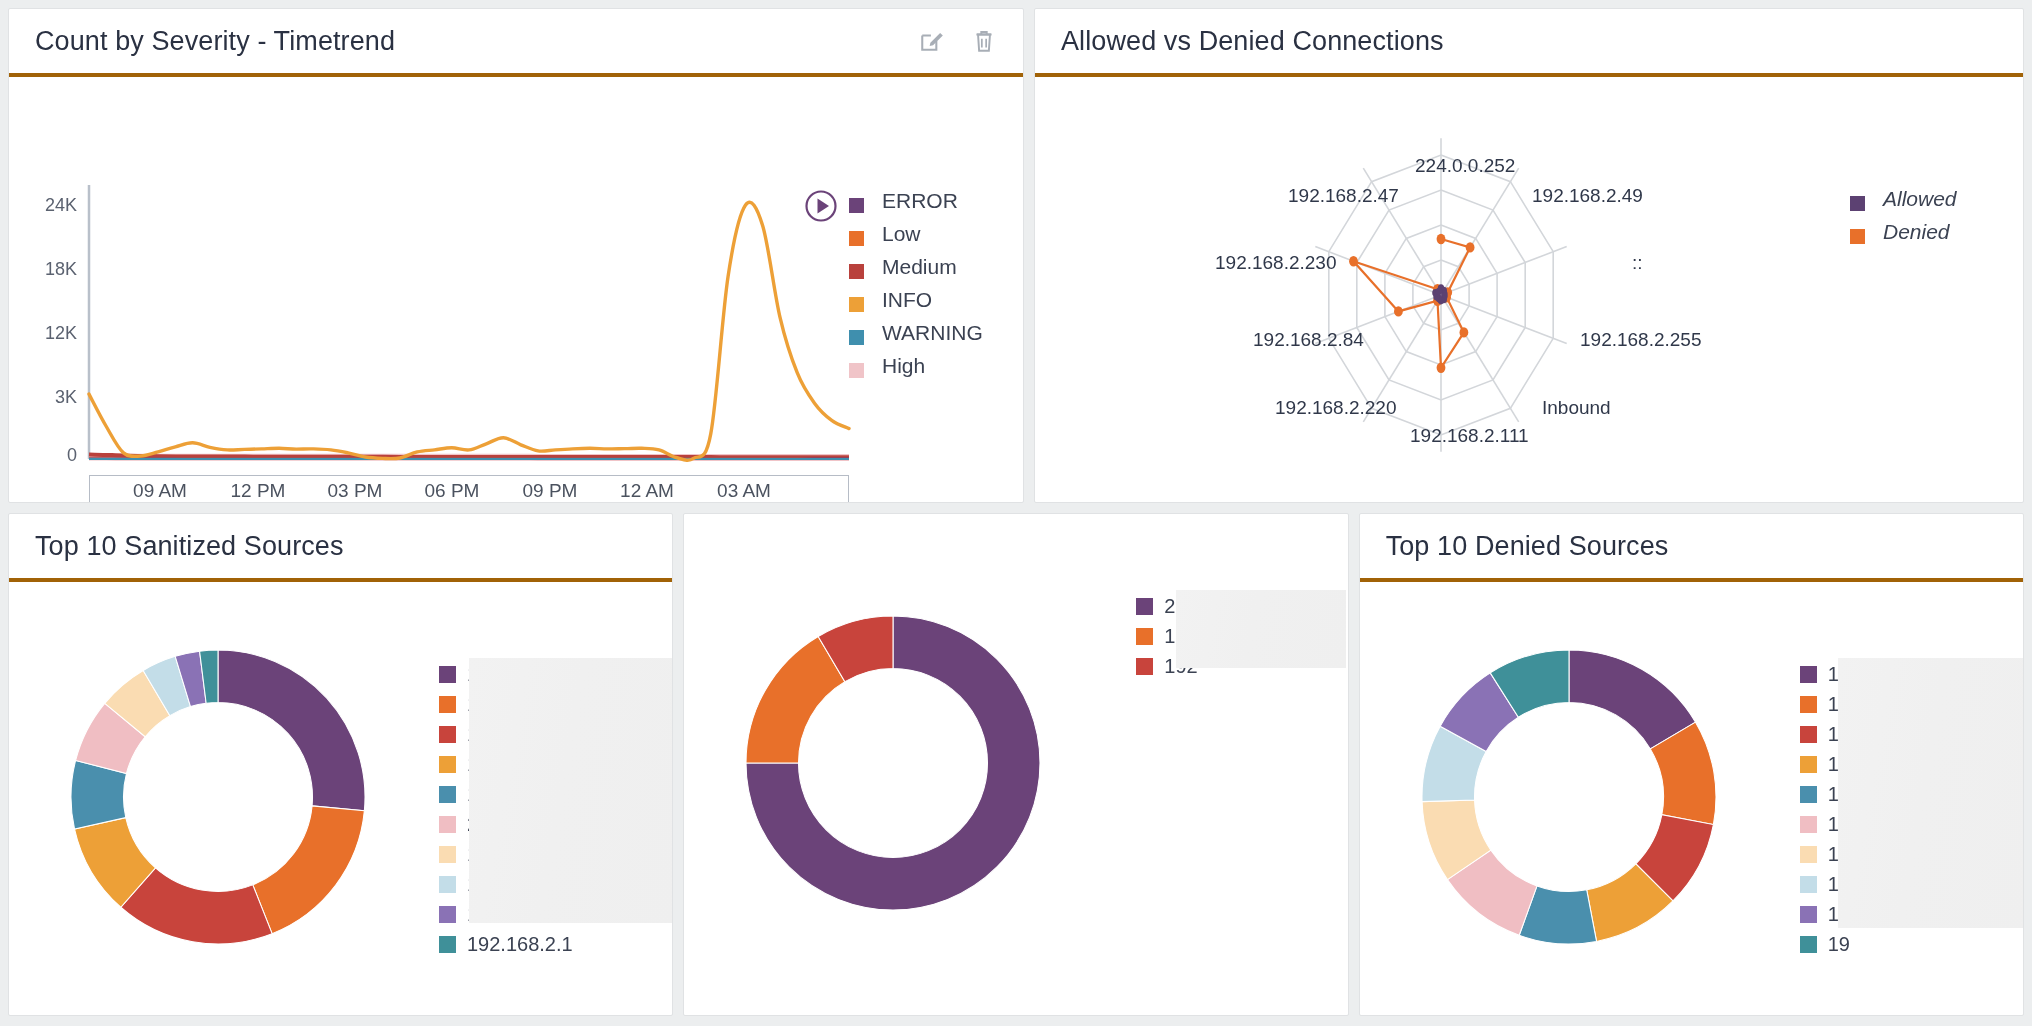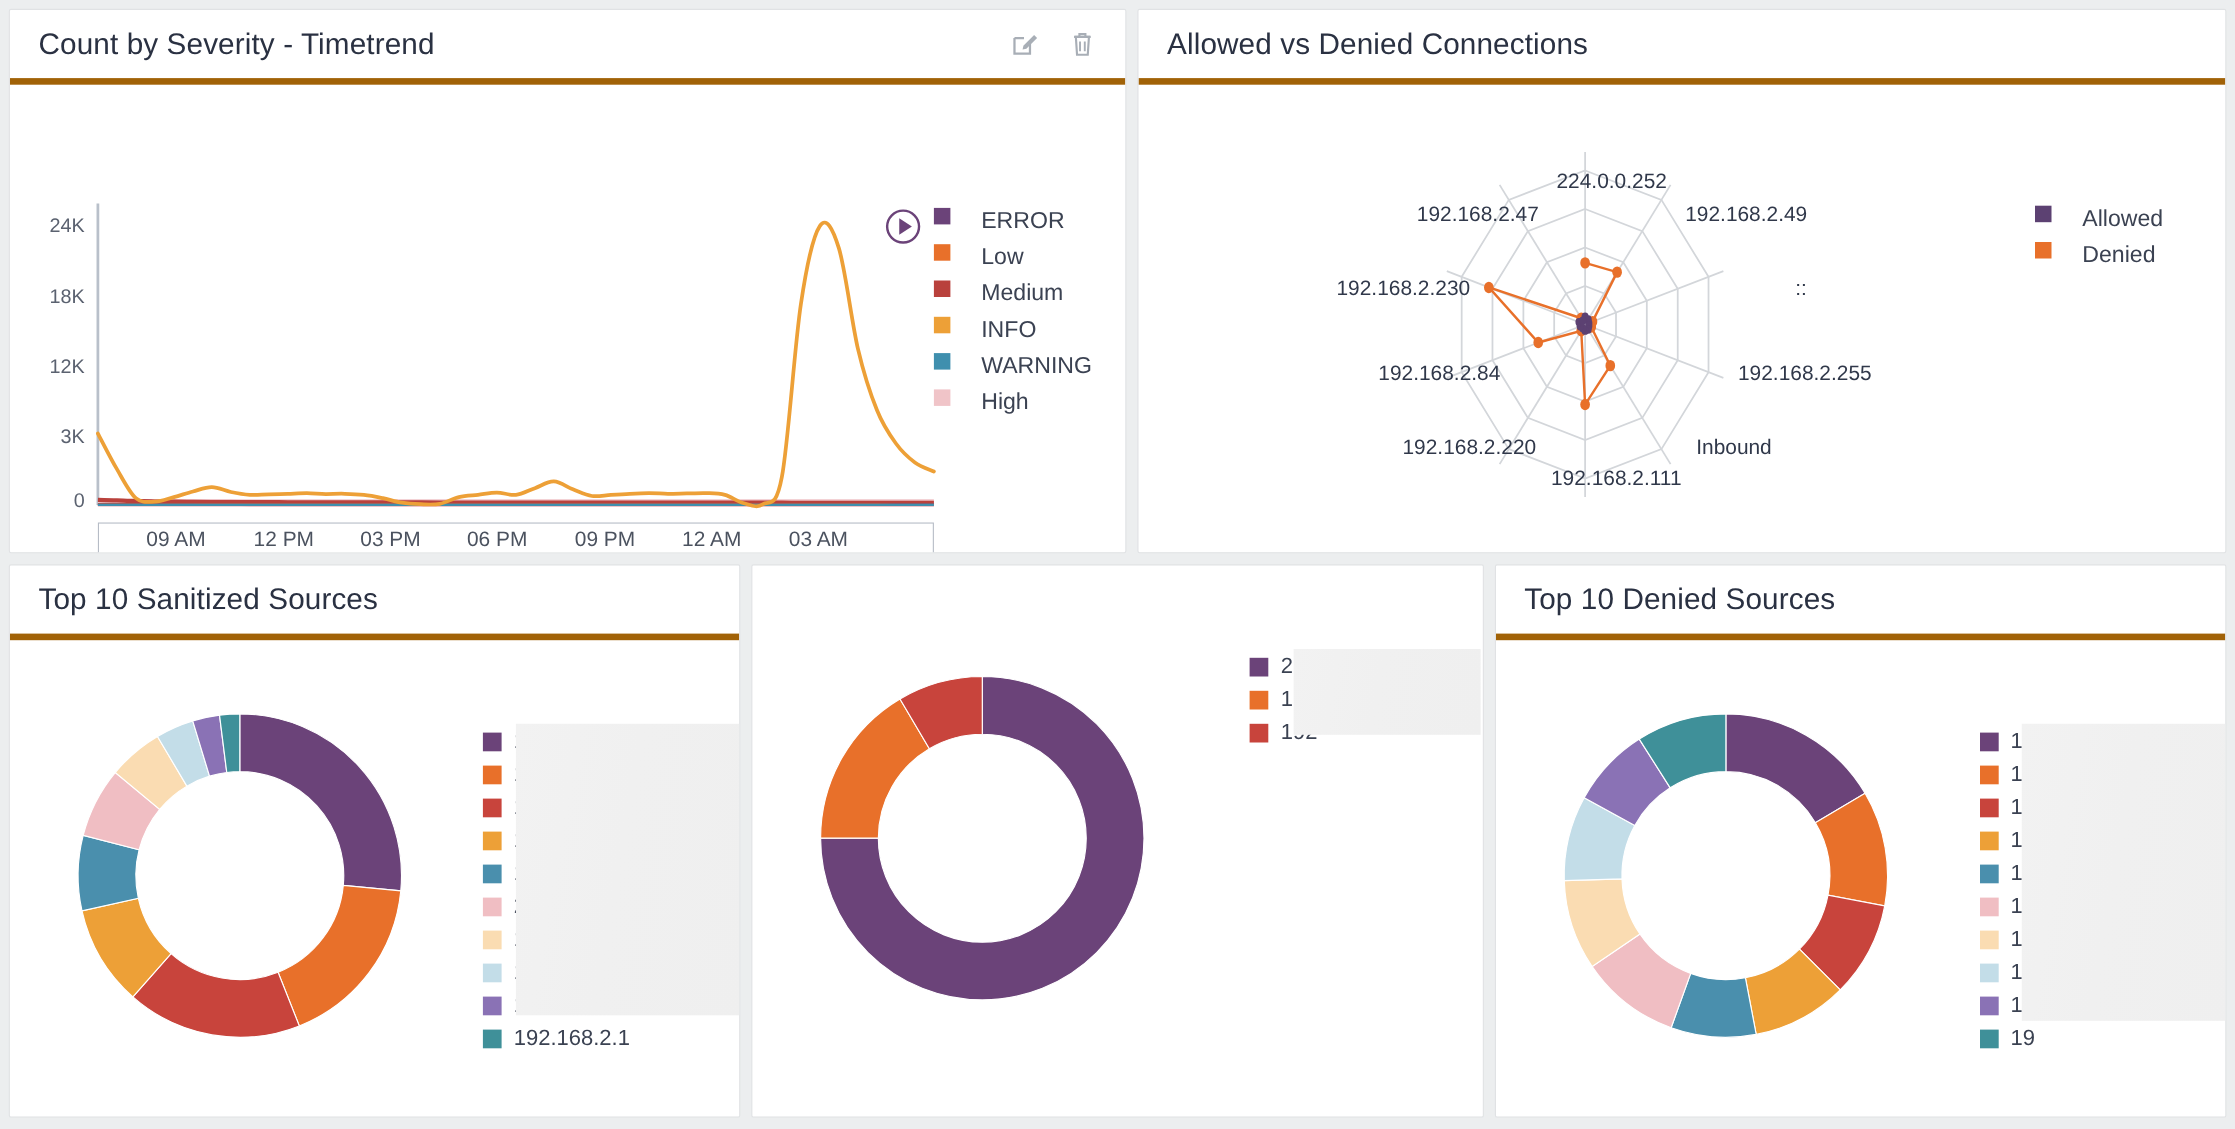--- a/index.html
+++ b/index.html
@@ -17,53 +17,53 @@
     background: #ffffff;
     border: 1px solid #e0e2e4;
     border-radius: 2px;
     display: flex; flex-direction: column;
     overflow: hidden;
   }
   .panel-head {
     height: 68px; min-height: 68px;
     display: flex; align-items: center; justify-content: space-between;
     padding: 0 26px;
-    border-bottom: 6px solid #a16207;
+    border-bottom: 4px solid #a16207;
   }
   .panel-title {
     font-size: 27px; font-weight: 400; color: #2a3142;
     letter-spacing: .1px; white-space: nowrap;
   }
   .head-icons { display: flex; align-items: center; gap: 26px; }
   .icon-btn { width: 26px; height: 26px; cursor: pointer; display: block; }
   .panel-body { flex: 1; position: relative; }
 
   
   .lc-wrap { position: absolute; inset: 0; padding-left: 12px; }
   .lc-legend {
     position: absolute; left: 840px; top: 112px;
     display: flex; flex-direction: column; gap: 9px;
   }
-  .lg-item { display: flex; align-items: flex-start; gap: 28px; }
+  .lg-item { display: flex; align-items: flex-end; gap: 18px; }
   .lg-sw { width: 15px; height: 15px; flex: none; }
   .lg-tx { font-size: 21px; color: #3b4252; white-space: nowrap; }
   .play-btn {
     position: absolute; left: 795px; top: 112px;
     width: 34px; height: 34px; cursor: pointer;
   }
   .ax-y { position: absolute; font-size: 18px; color: #5b6270; text-align: right; width: 60px; }
   .slider-box {
     position: absolute; left: 80px; top: 398px; width: 760px; height: 34px;
     border: 1.5px solid #b6bcc6; background: #fff; cursor: pointer;
   }
   .xt { position: absolute; top: 403px; font-size: 19px; color: #4b525f; text-align: center; width: 110px; }
 
   
   .rd-wrap { position: absolute; inset: 0; }
-  .rd-legend { position: absolute; left: 815px; top: 110px; display: flex; flex-direction: column; gap: 9px; }
+  .rd-legend { position: absolute; left: 815px; top: 110px; display: flex; flex-direction: column; gap: 9px; font-style: italic; }
   .rd-lbl { position: absolute; font-size: 19px; color: #30384a; white-space: nowrap; }
 
   
   .dn-wrap { position: absolute; inset: 0; display: flex; align-items: center; }
   .dn-svg-holder { margin-left: 34px; }
   .dn-legend {
     position: absolute; display: flex; flex-direction: column; gap: 10px;
   }
   .dn-item { display: flex; align-items: center; gap: 11px; height: 20px; }
   .dn-sw { width: 17px; height: 17px; flex: none; }

